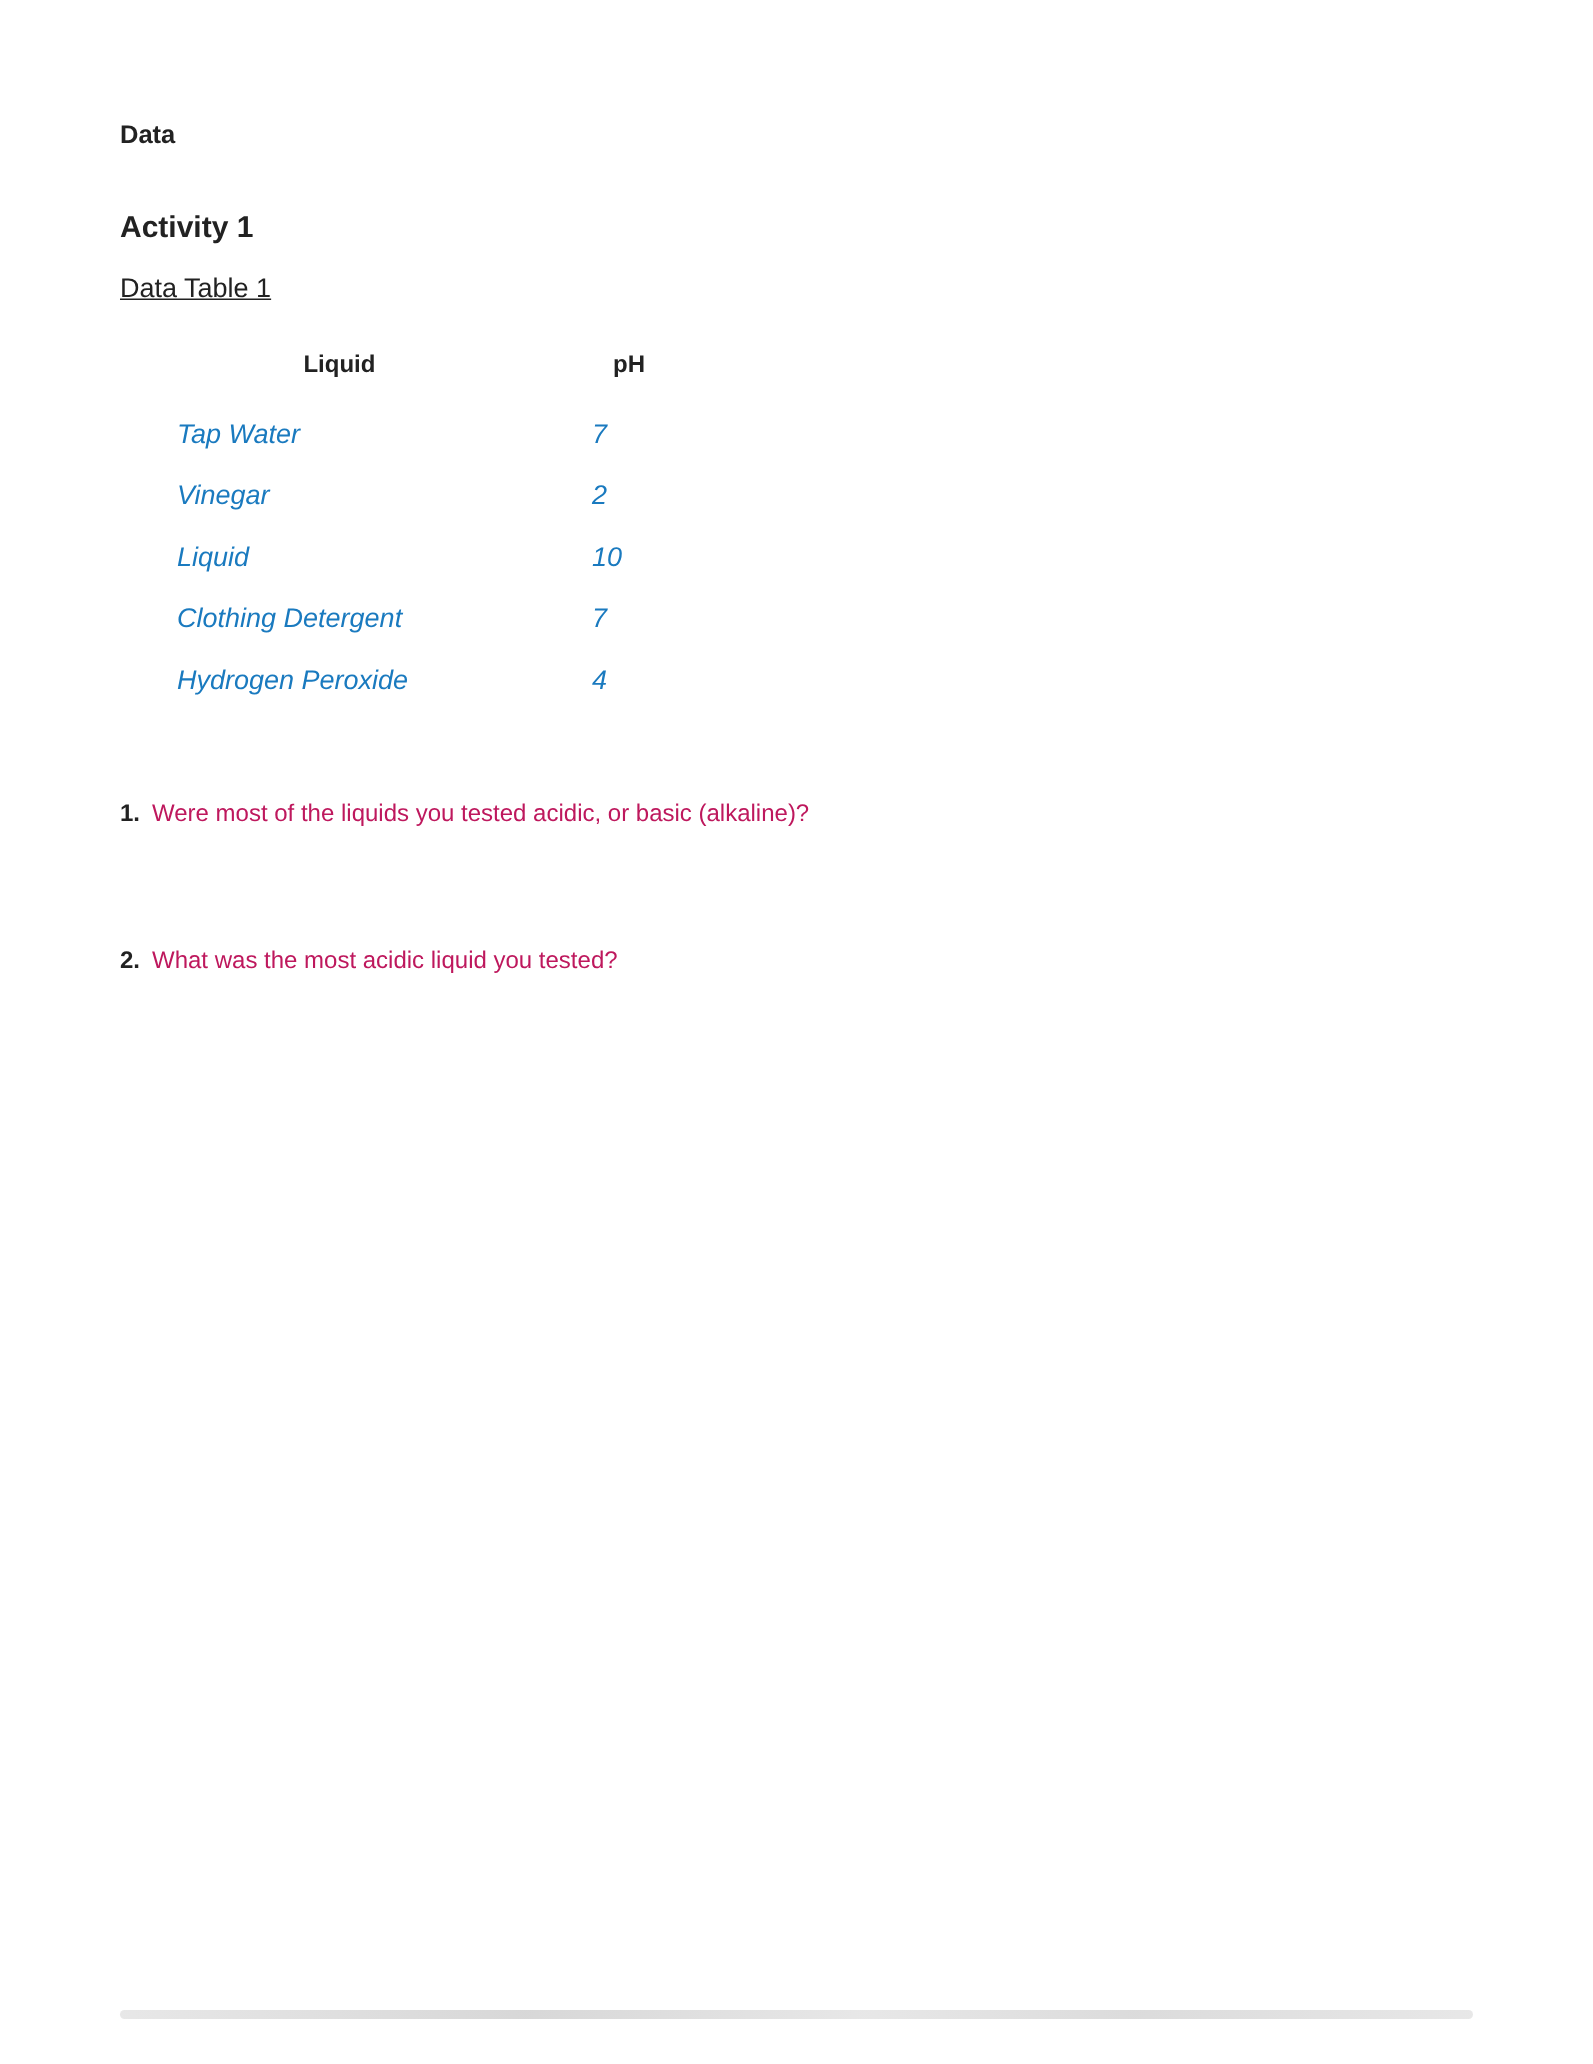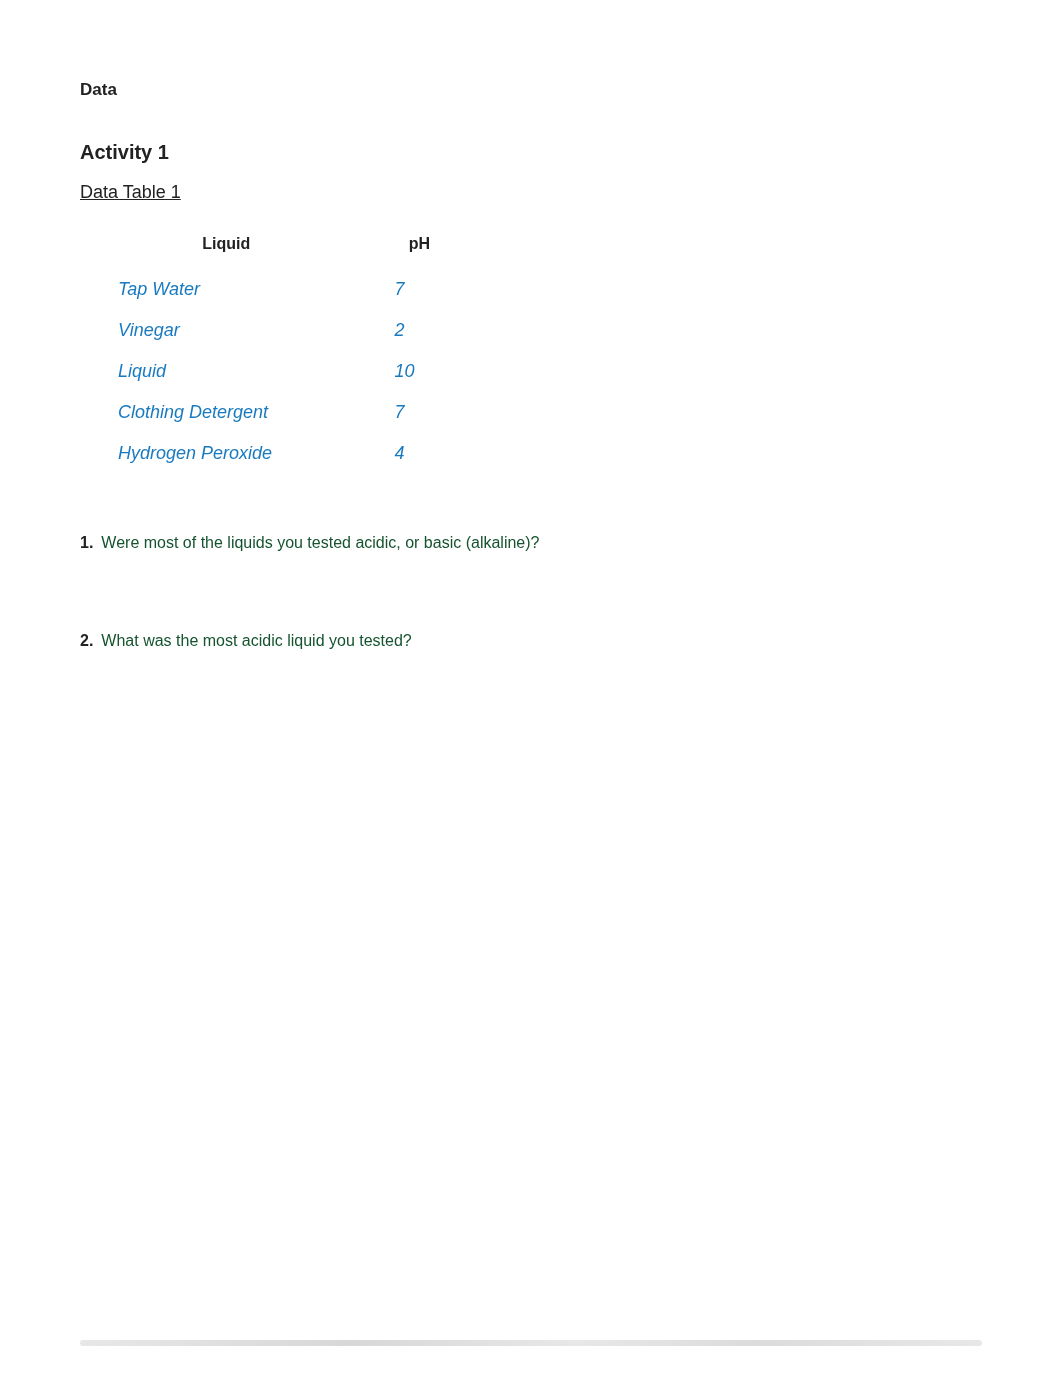--- a/index.html
+++ b/index.html
@@ -82,21 +82,21 @@
 
     .question-number {
       font-weight: bold;
       font-size: 16px;
       margin-right: 8px;
       flex-shrink: 0;
     }
 
     .question-text {
       font-size: 16px;
-      color: #14532d;
+      color: #be185d;
     }
 
     .bottom-bar {
       position: absolute;
       bottom: 30px;
       left: 80px;
       right: 80px;
       height: 6px;
       background: linear-gradient(to right, #d0d0d0 0%, #b0b0b0 30%, #d0d0d0 55%, #b8b8b8 75%, #d0d0d0 100%);
       border-radius: 3px;

